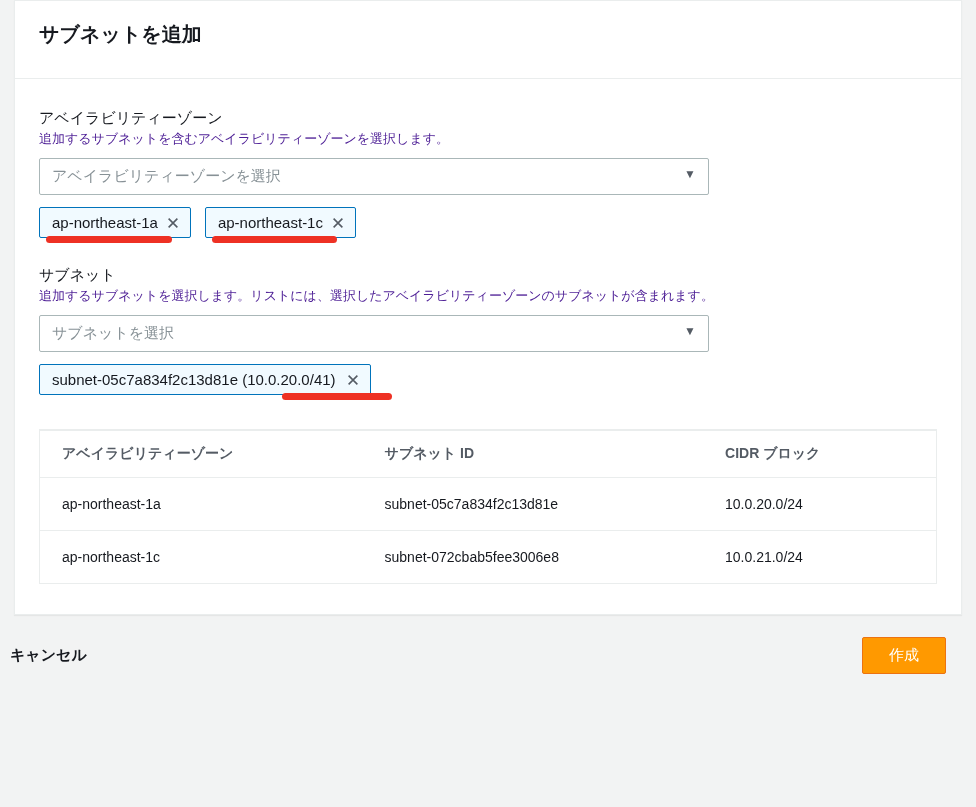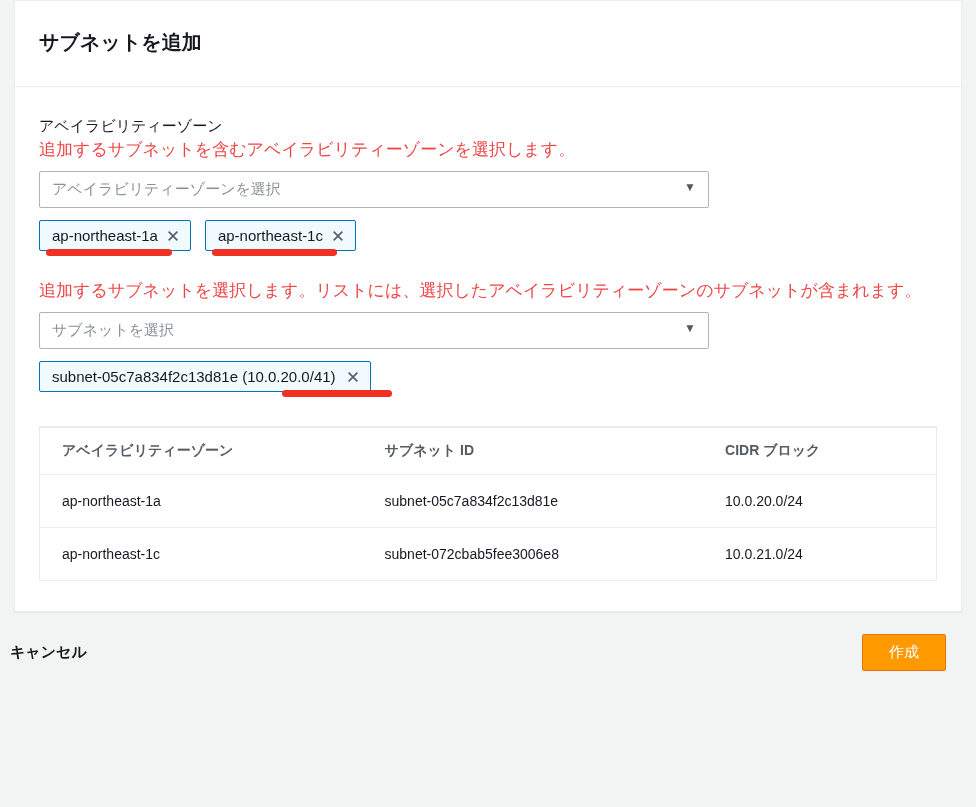--- a/index.html
+++ b/index.html
@@ -9,26 +9,26 @@
     font-family: "Amazon Ember","Helvetica Neue",Arial,"Hiragino Kaku Gothic ProN","Hiragino Sans",Meiryo,sans-serif;
     font-size: 14px;
     color: #16191f;
   }
   .page { width: 976px; min-height: 807px; position: relative; }
   .panel {
     background: #fff;
     margin: 0 14px;
     border: 1px solid #eaeded;
     box-shadow: 0 1px 1px rgba(0,0,0,0.05);
-    padding: 28px 24px 30px 24px;
+    padding: 20px 24px 30px 24px;
   }
   .panel-title { font-size: 20px; font-weight: 700; margin: 0 0 30px 0; }
   .separator { border: none; border-top: 1px solid #eaeded; margin: 0 -24px 30px -24px; }
   .section-label { font-size: 15px; margin-bottom: 2px; }
-  .section-desc { font-size: 17px; color: #ef4444; margin-bottom: 10px; }
+  .section-desc { font-size: 13px; color: #4c1d95; margin-bottom: 10px; }
   .dropdown {
     width: 670px;
     border: 1px solid #aab7b8;
     border-radius: 2px;
     padding: 8px 12px;
     display: flex;
     justify-content: space-between;
     cursor: pointer;
     background: #fff;
     font-size: 15px;
@@ -109,20 +109,21 @@
             <svg class="x-icon" viewBox="0 0 16 16">
                 <path d="M3 3 L13 13 M13 3 L3 13" fill="none"></path>
               </svg>
           </span>
           <span class="red-underline"></span>
         </span>
       </div>
     </div>
 
     <div>
+      <div class="section-label">サブネット</div>
       <div class="section-desc">追加するサブネットを選択します。リストには、選択したアベイラビリティーゾーンのサブネットが含まれます。</div>
       <div class="dropdown">
         <span class="placeholder">サブネットを選択</span>
         <span class="caret">▼</span>
       </div>
       <div class="subnet-line">
         <span class="subnet-tag">
           <span>subnet-05c7a834f2c13d81e (10.0.20.0/41)</span>
           <span class="x">
             <svg class="x-icon" viewBox="0 0 16 16">

